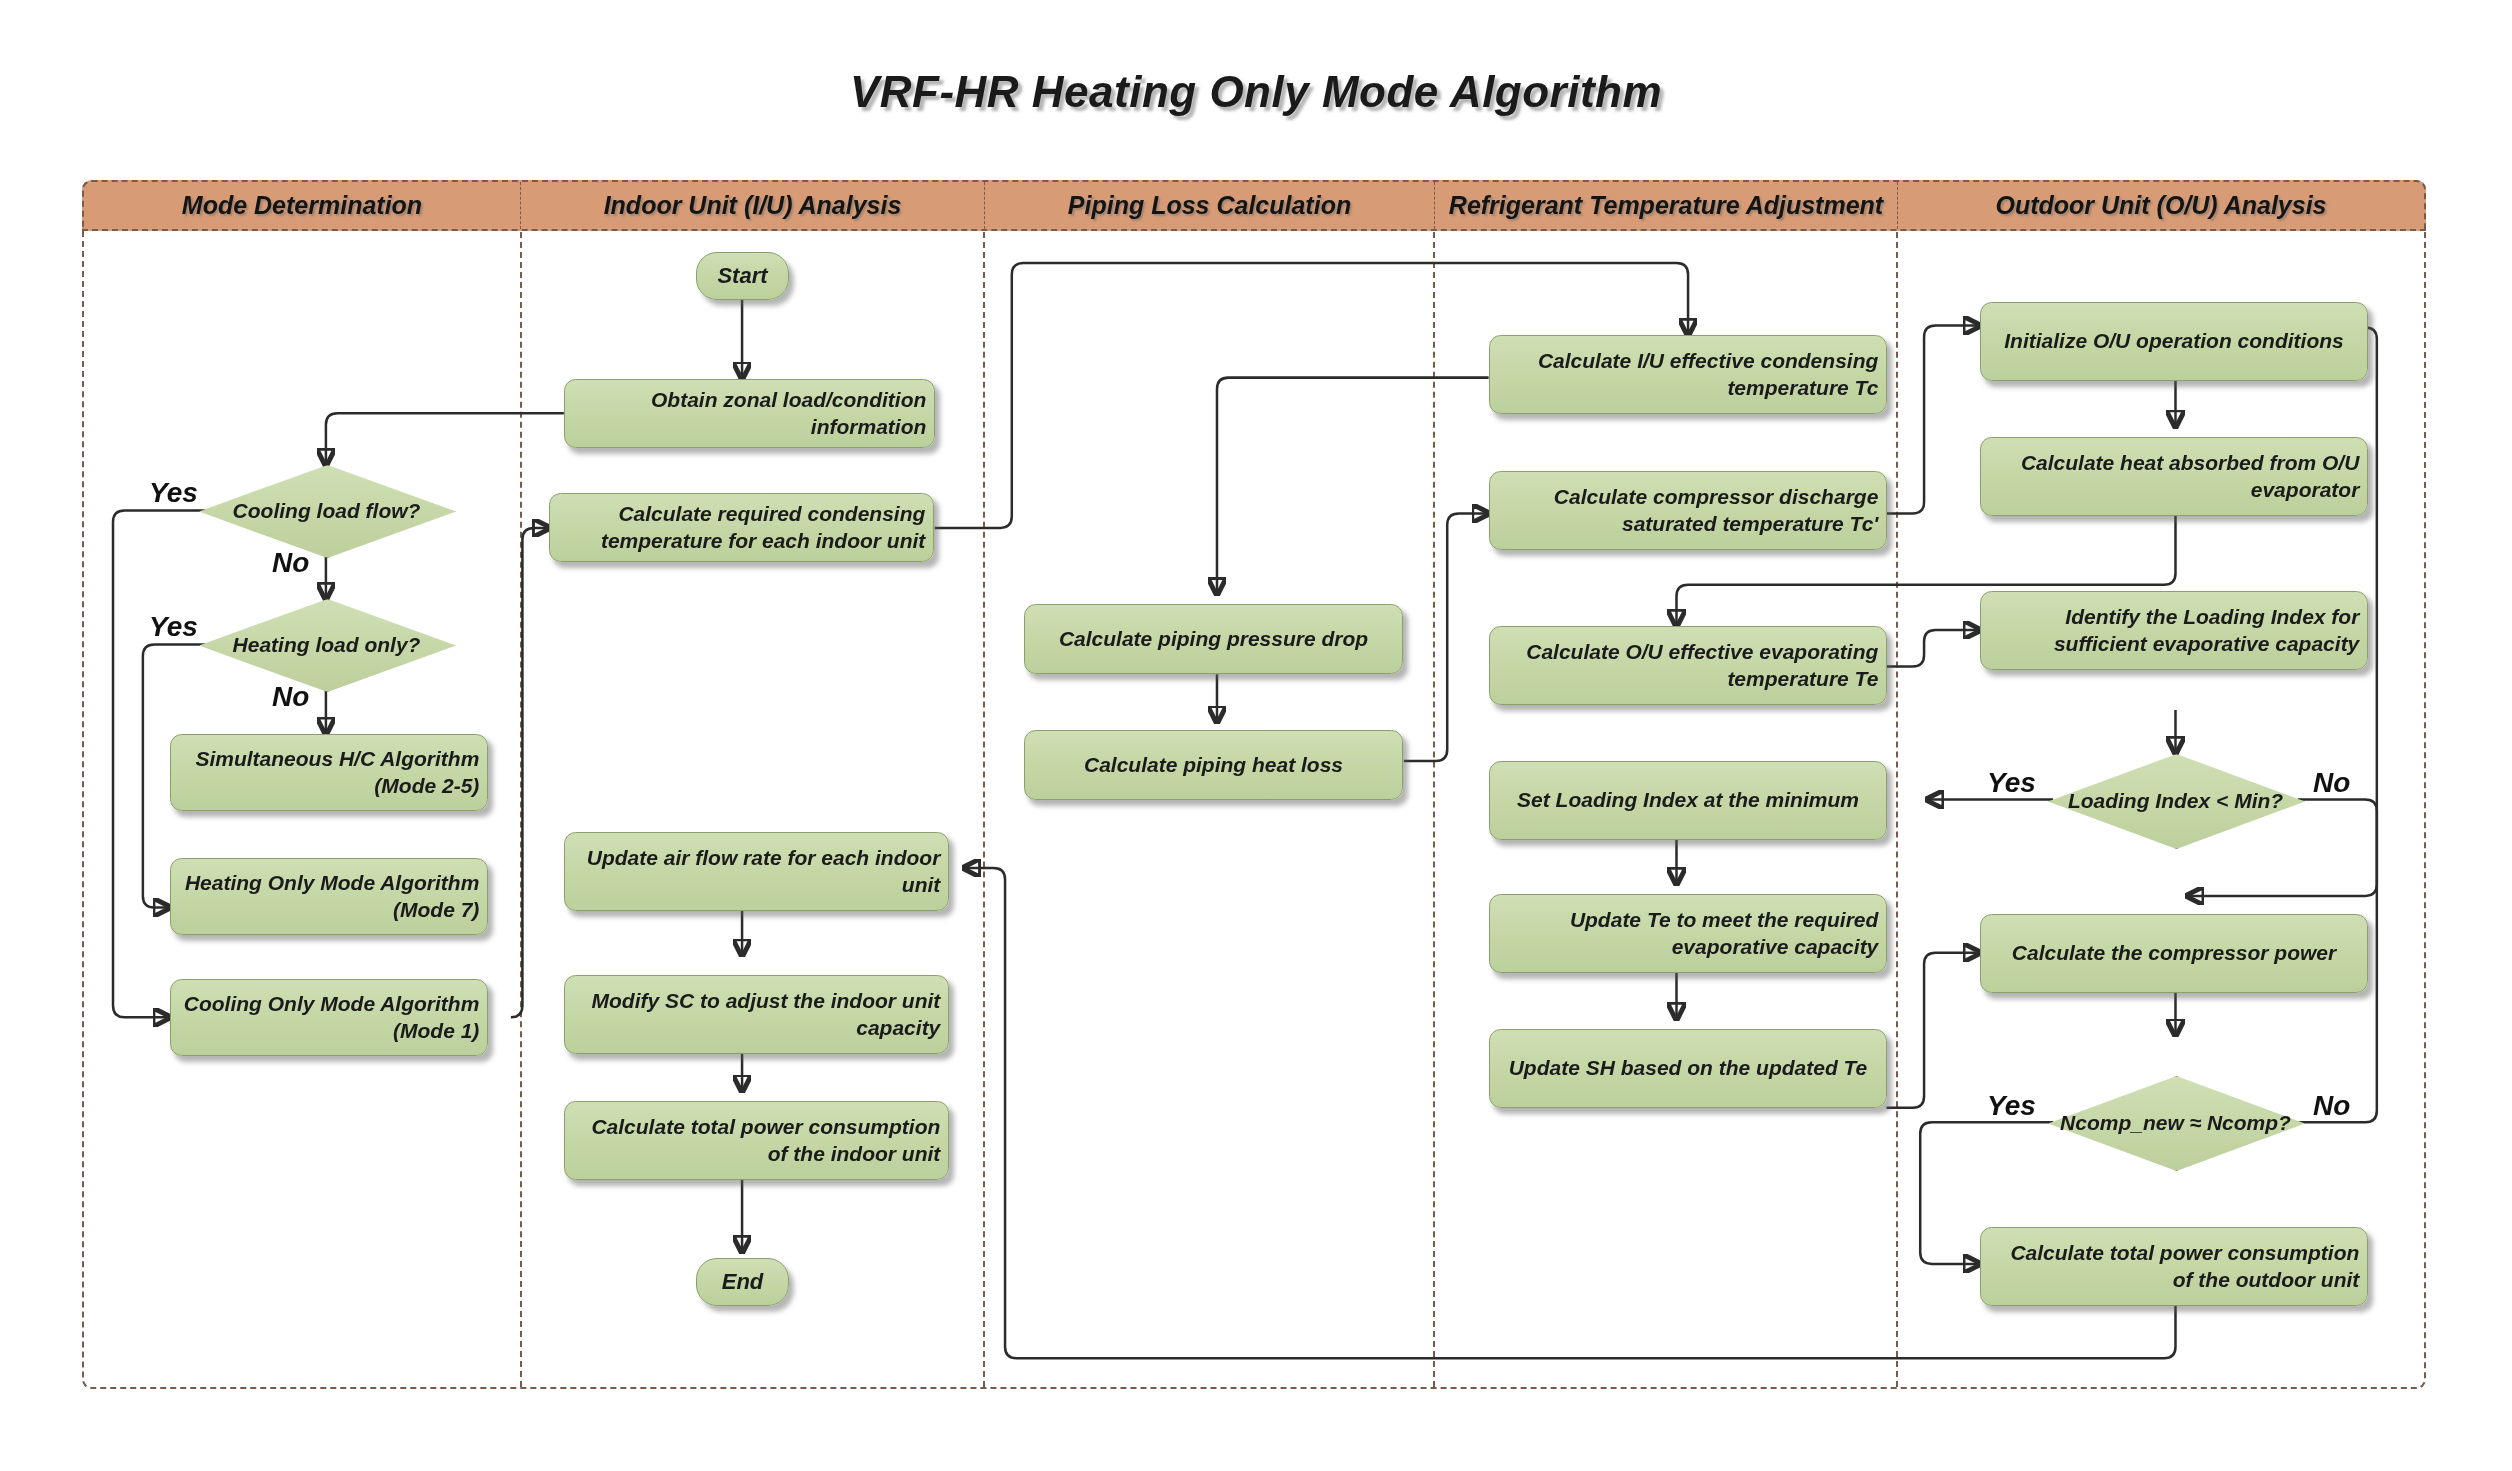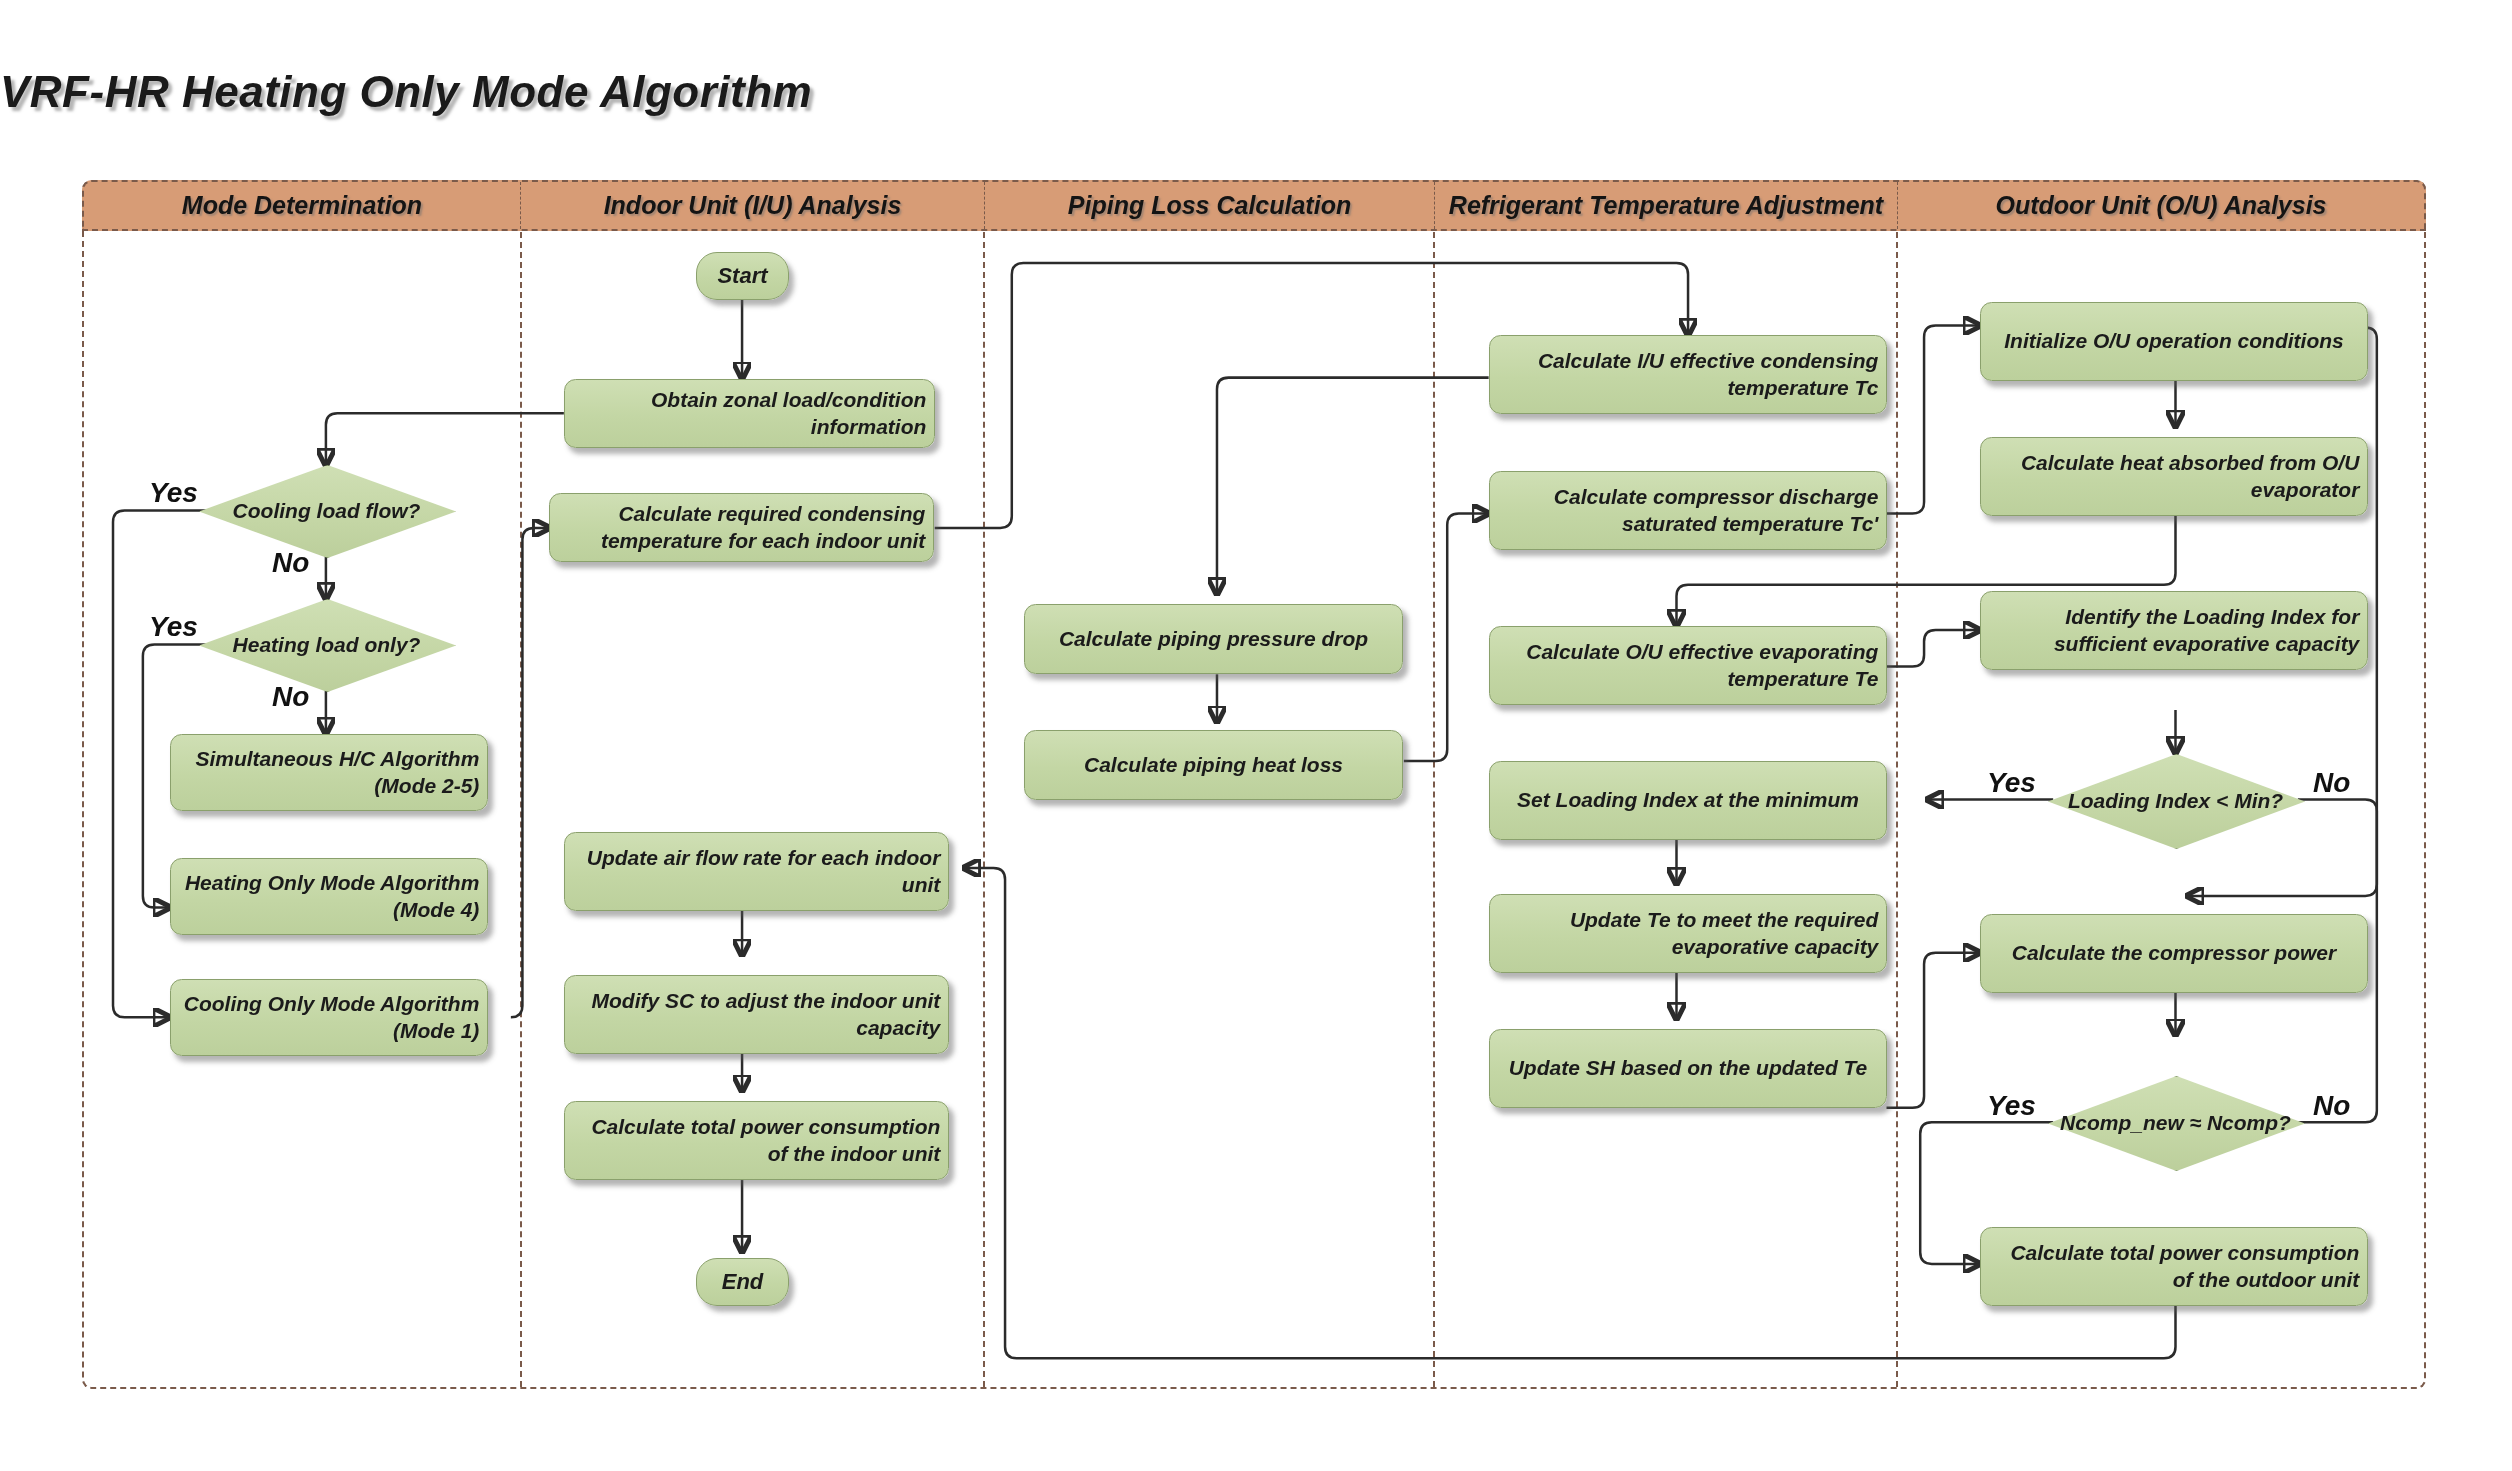--- a/index.html
+++ b/index.html
@@ -1,20 +1,20 @@
 <!DOCTYPE html>
 <html><head>
 <meta charset="utf-8">
 <style>
   html,body{margin:0;padding:0;background:#ffffff;}
   body{width:2512px;height:1471px;position:relative;overflow:hidden;
        font-family:"Liberation Sans","DejaVu Sans",sans-serif;}
 
   #title{
-    position:absolute; left:0; top:67px; width:2512px; text-align:left;
+    position:absolute; left:0; top:67px; width:2512px; text-align:center;
     font-size:44px; font-weight:bold; font-style:italic; color:#1a1a1a;
     letter-spacing:0.5px;
     text-shadow:3.9px 3.9px 2.9px rgba(120,120,120,0.55);
   }
 
   
   #lanes{
     position:absolute; left:82px; top:180px; width:2344px; height:1209px;
     border:2.9px dashed #7a5a4a; border-radius:9.6px; box-sizing:border-box;
   }
@@ -176,21 +176,21 @@
   <div class="txt">Cooling load flow?</div>
 </div>
 
 <div class="dia" style="left:199px; top:599px; width:255px; height:91px;">
   <div class="shape"></div>
   <div class="txt">Heating load only?</div>
 </div>
 
 <div class="node" style="left:170px; top:734px; width:318px; height:77px;">Simultaneous H/C Algorithm (Mode 2-5)</div>
 
-<div class="node" style="left:170px; top:858px; width:318px; height:77px;">Heating Only Mode Algorithm (Mode 4)</div>
+<div class="node" style="left:170px; top:858px; width:318px; height:77px;">Heating Only Mode Algorithm (Mode 7)</div>
 
 <div class="node" style="left:170px; top:979px; width:318px; height:77px;">Cooling Only Mode Algorithm (Mode 1)</div>
 
 <div class="node" style="left:1024px; top:604px; width:379px; height:70px;">Calculate piping pressure drop</div>
 
 <div class="node" style="left:1024px; top:730px; width:379px; height:70px;">Calculate piping  heat loss</div>
 
 <div class="node" style="left:1489px; top:335px; width:398px; height:79px;">Calculate I/U effective condensing temperature Tc</div>
 
 <div class="node" style="left:1489px; top:471px; width:398px; height:79px;">Calculate compressor discharge saturated temperature Tc'</div>

